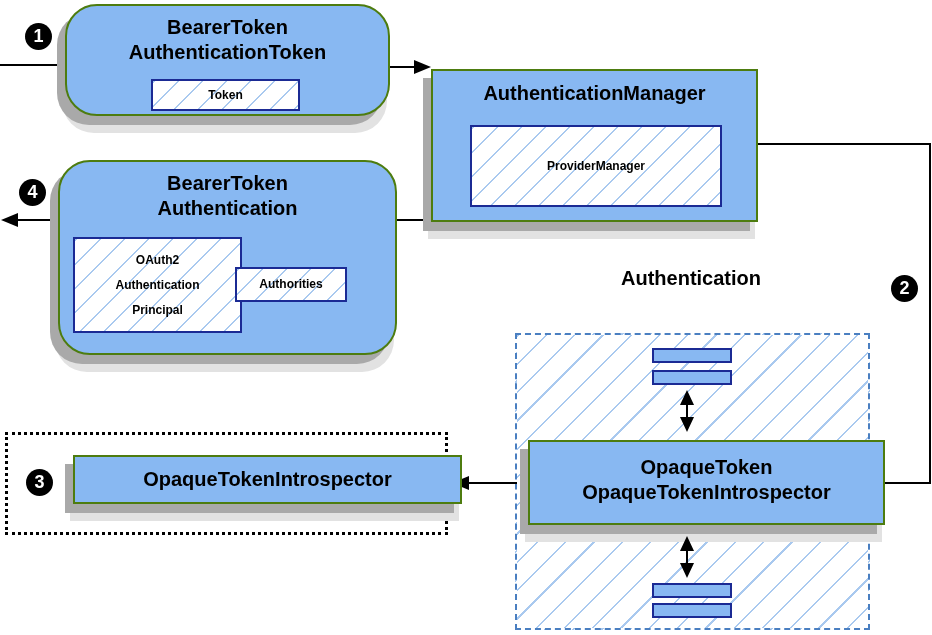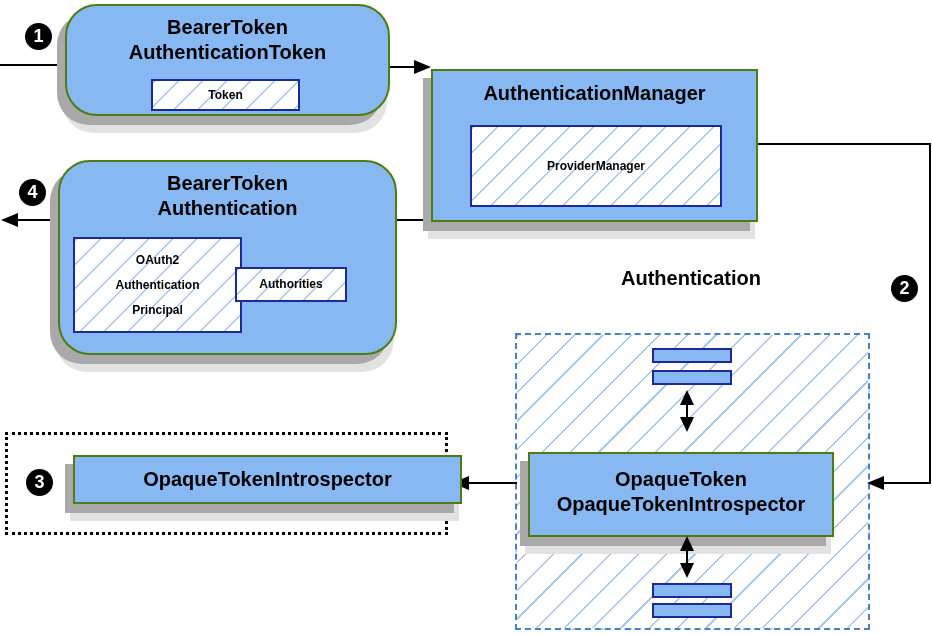--- a/index.html
+++ b/index.html
@@ -107,21 +107,21 @@
     <div>Authentication</div>
   </div>
 
   <div class="bar" style="left:652px;top:348px"></div>
   <div class="bar" style="left:652px;top:370px"></div>
 
   <div class="vline" style="left:686px;top:402px;height:19px"></div>
   <div class="ah-up" style="left:680px;top:390px"></div>
   <div class="ah-down" style="left:680px;top:417px"></div>
 
-  <div class="node shadowed" style="left:528px;top:452px;width:306px;height:85px">
+  <div class="node shadowed" style="left:528px;top:440px;width:357px;height:85px">
     <div class="title" style="padding-top:13px">
       <div>OpaqueToken</div>
       <div>OpaqueTokenIntrospector</div>
     </div>
   </div>
 
   <div class="vline" style="left:686px;top:549px;height:18px"></div>
   <div class="ah-up" style="left:680px;top:536px"></div>
   <div class="ah-down" style="left:680px;top:563px"></div>
 

